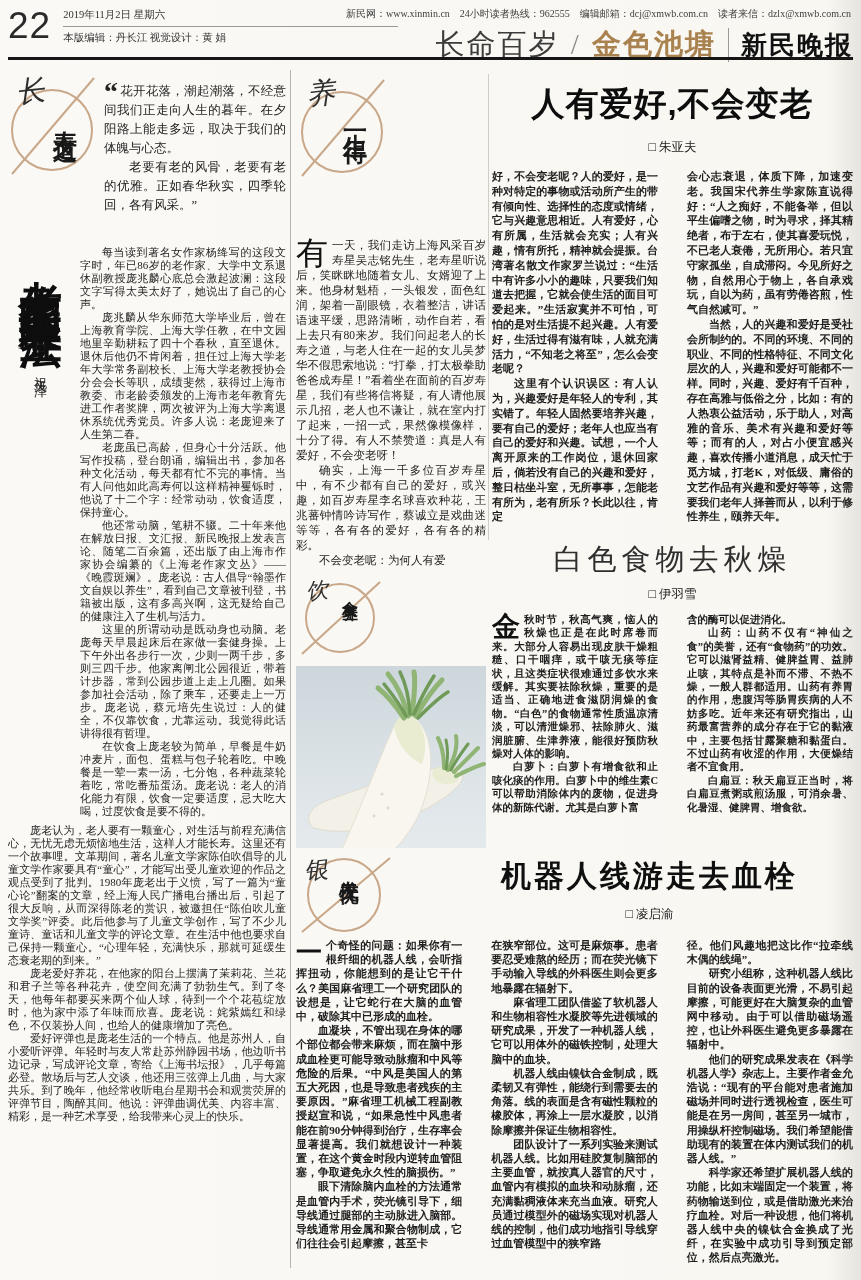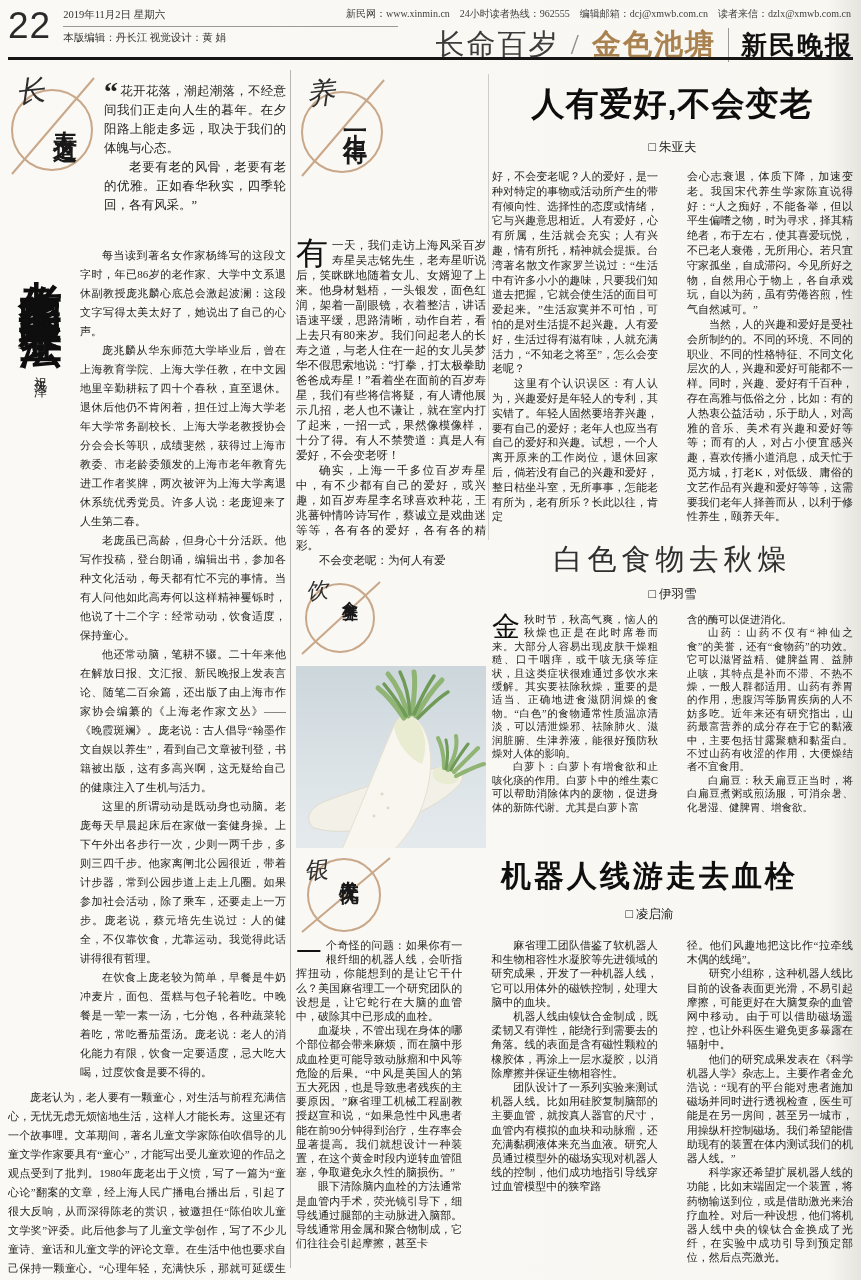--- a/index.html
+++ b/index.html
@@ -39,21 +39,21 @@
   .marker.lg .mk-lead { top:4px; left:8px; font-size:29px; }
   .marker.lg .mk-stack { top:44px; left:45px; font-size:24px; letter-spacing:4px; }
   .marker.md { width:112px; height:82px; }
   .marker.md .mk-lead { top:0px; left:6px; font-size:24px; }
   .marker.md .mk-stack { top:12px; left:42px; font-size:19px; letter-spacing:2px; }
   .marker.sm { width:100px; height:84px; }
   .marker.sm .mk-lead { top:0px; left:8px; font-size:22px; }
   .marker.sm .mk-stack { top:12px; left:44px; font-size:16px; letter-spacing:2px; }
 
   
-  p.art { font-size:11px; line-height:19px; text-align:justify; text-indent:2em; color:#1e1e1e; }
+  p.art { font-size:11px; line-height:13px; text-align:justify; text-indent:2em; color:#1e1e1e; }
   p.art.cont { text-indent:0; }
   .dcap { float:left; font-size:32px; line-height:28px; padding:1px 4px 0 0; color:#111; }
   .dcap.bar { font-size:26px; line-height:20px; padding-top:5px; }
   .byline { font-size:12.5px; font-weight:400; color:#222; text-align:center; }
 
   
   .left-col { position:absolute; left:8px; top:68px; width:278px; height:1206px; overflow:hidden; }
   .quote-row { display:flex; gap:8px; min-height:168px; }
   .quote-text { flex:1; font-size:12.5px; line-height:19px; text-align:justify; padding-top:14px; color:#222; }
   .qmark { font-size:28px; font-weight:700; line-height:14px; vertical-align:-6px; padding-right:2px; }
@@ -69,21 +69,21 @@
   .mid { position:absolute; left:296px; top:68px; width:190px; height:780px; overflow:hidden; }
   .mid p.art { font-size:11.5px; line-height:15px; }
   .mid .marker.lg { margin:2px 0 6px 2px; }
   .mid .marker.sm { margin:8px 0 6px 2px; }
   .figure { width:192px; height:222px; display:block; }
 
   
   .hob { position:absolute; left:492px; top:68px; width:361px; height:470px; overflow:hidden; }
   .hob-title { font-size:33px; font-weight:800; letter-spacing:1px; text-align:center; font-family:"Liberation Sans",sans-serif; color:#0d0d0d; padding-top:14px; }
   .hob .byline { margin-top:12px; }
-  .cols { display:flex; gap:29px; margin-top:13px; }
+  .cols { display:flex; gap:29px; margin-top:13px;font-weight:bold; }
   .cols > div { flex:1; }
   .hob p.art { line-height:14.8px; }
 
   
   .wf { position:absolute; left:492px; top:540px; width:361px; height:310px; overflow:hidden; }
   .wf-title { font-size:29px; font-weight:400; letter-spacing:5px; text-align:center; color:#2e2e2e; font-family:"Liberation Serif",serif; }
   .wf .byline { margin-top:6px; }
   .wf .cols { margin-top:10px; }
   .wf p.art { font-size:10.5px; line-height:13.4px; }
   .wf .dcap { font-size:28px; line-height:25px; }
@@ -152,20 +152,21 @@
         <p class="art">庞兆麟从华东师范大学毕业后，曾在上海教育学院、上海大学任教，在中文园地里辛勤耕耘了四十个春秋，直至退休。退休后他仍不肯闲着，担任过上海大学老年大学常务副校长、上海大学老教授协会分会会长等职，成绩斐然，获得过上海市教委、市老龄委颁发的上海市老年教育先进工作者奖牌，两次被评为上海大学离退休系统优秀党员。许多人说：老庞迎来了人生第二春。</p>
         <p class="art">老庞虽已高龄，但身心十分活跃。他写作投稿，登台朗诵，编辑出书，参加各种文化活动，每天都有忙不完的事情。当有人问他如此高寿何以这样精神矍铄时，他说了十二个字：经常动动，饮食适度，保持童心。</p>
         <p class="art">他还常动脑，笔耕不辍。二十年来他在解放日报、文汇报、新民晚报上发表言论、随笔二百余篇，还出版了由上海市作家协会编纂的《上海老作家文丛》——《晚霞斑斓》。庞老说：古人倡导“翰墨作文自娱以养生”，看到自己文章被刊登，书籍被出版，这有多高兴啊，这无疑给自己的健康注入了生机与活力。</p>
         <p class="art">这里的所谓动动是既动身也动脑。老庞每天早晨起床后在家做一套健身操。上下午外出各步行一次，少则一两千步，多则三四千步。他家离闸北公园很近，带着计步器，常到公园步道上走上几圈。如果参加社会活动，除了乘车，还要走上一万步。庞老说，蔡元培先生说过：人的健全，不仅靠饮食，尤靠运动。我觉得此话讲得很有哲理。</p>
         <p class="art">在饮食上庞老较为简单，早餐是牛奶冲麦片，面包、蛋糕与包子轮着吃。中晚餐是一荤一素一汤，七分饱，各种蔬菜轮着吃，常吃番茄蛋汤。庞老说：老人的消化能力有限，饮食一定要适度，忌大吃大喝，过度饮食是要不得的。</p>
       </div>
     </div>
     <div class="lwide">
       <p class="art">庞老认为，老人要有一颗童心，对生活与前程充满信心，无忧无虑无烦恼地生活，这样人才能长寿。这里还有一个故事哩。文革期间，著名儿童文学家陈伯吹倡导的儿童文学作家要具有“童心”，才能写出受儿童欢迎的作品之观点受到了批判。1980年庞老出于义愤，写了一篇为“童心论”翻案的文章，经上海人民广播电台播出后，引起了很大反响，从而深得陈老的赏识，被邀担任“陈伯吹儿童文学奖”评委。此后他参与了儿童文学创作，写了不少儿童诗、童话和儿童文学的评论文章。在生活中他也要求自己保持一颗童心。“心理年轻，充满快乐，那就可延缓生态衰老期的到来。”</p>
       <p class="art">庞老爱好养花，在他家的阳台上摆满了茉莉花、兰花和君子兰等各种花卉，使空间充满了勃勃生气。到了冬天，他每年都要买来两个仙人球，待到一个个花苞绽放时，他为家中添了年味而欣喜。庞老说：姹紫嫣红和绿色，不仅装扮人间，也给人的健康增加了亮色。</p>
+      <p class="art">爱好评弹也是庞老生活的一个特点。他是苏州人，自小爱听评弹。年轻时与友人常赴苏州静园书场，他边听书边记录，写成评论文章，寄给《上海书坛报》，几乎每篇必登。散场后与艺人交谈，他还用三弦弹上几曲，与大家共乐。到了晚年，他经常收听电台星期书会和观赏荧屏的评弹节目，陶醉其间。他说：评弹曲调优美、内容丰富、精彩，是一种艺术享受，给我带来心灵上的快乐。</p>
     </div>
   </div>
 
   <div class="mid">
     <div class="marker lg">
       <svg class="mk-svg" viewBox="0 0 88 162" preserveAspectRatio="none">
         <circle cx="44" cy="62" r="40" fill="none" stroke="#c9a789" stroke-width="2"></circle>
         <line x1="4" y1="106" x2="86" y2="10" stroke="#c9a789" stroke-width="2"></line>
       </svg>
       <span class="mk-lead">养</span>
@@ -274,20 +275,21 @@
         <div class="byline">□ 凌启渝</div>
       </div>
     </div>
     <div class="cols">
       <div>
         <p class="art cont"><span class="dcap bar">一</span><span>个奇怪的问题：如果你有一根纤细的机器人线，会听指挥扭动，你能想到的是让它干什么？美国麻省理工一个研究团队的设想是，让它蛇行在大脑的血管中，破除其中已形成的血栓。</span></p>
         <p class="art">血凝块，不管出现在身体的哪个部位都会带来麻烦，而在脑中形成血栓更可能导致动脉瘤和中风等危险的后果。“中风是美国人的第五大死因，也是导致患者残疾的主要原因。”麻省理工机械工程副教授赵宣和说，“如果急性中风患者能在前90分钟得到治疗，生存率会显著提高。我们就想设计一种装置，在这个黄金时段内逆转血管阻塞，争取避免永久性的脑损伤。”</p>
         <p class="art">眼下清除脑内血栓的方法通常是血管内手术，荧光镜引导下，细导线通过腿部的主动脉进入脑部。导线通常用金属和聚合物制成，它们往往会引起摩擦，甚至卡</p>
       </div>
       <div>
+        <p class="art cont">在狭窄部位。这可是麻烦事。患者要忍受难熬的经历；而在荧光镜下手动输入导线的外科医生则会更多地暴露在辐射下。</p>
         <p class="art">麻省理工团队借鉴了软机器人和生物相容性水凝胶等先进领域的研究成果，开发了一种机器人线，它可以用体外的磁铁控制，处理大脑中的血块。</p>
         <p class="art">机器人线由镍钛合金制成，既柔韧又有弹性，能绕行到需要去的角落。线的表面是含有磁性颗粒的橡胶体，再涂上一层水凝胶，以消除摩擦并保证生物相容性。</p>
         <p class="art">团队设计了一系列实验来测试机器人线。比如用硅胶复制脑部的主要血管，就按真人器官的尺寸，血管内有模拟的血块和动脉瘤，还充满黏稠液体来充当血液。研究人员通过模型外的磁场实现对机器人线的控制，他们成功地指引导线穿过血管模型中的狭窄路</p>
       </div>
       <div>
         <p class="art cont">径。他们风趣地把这比作“拉牵线木偶的线绳”。</p>
         <p class="art">研究小组称，这种机器人线比目前的设备表面更光滑，不易引起摩擦，可能更好在大脑复杂的血管网中移动。由于可以借助磁场遥控，也让外科医生避免更多暴露在辐射中。</p>
         <p class="art">他们的研究成果发表在《科学机器人学》杂志上。主要作者金允浩说：“现有的平台能对患者施加磁场并同时进行透视检查，医生可能是在另一房间，甚至另一城市，用操纵杆控制磁场。我们希望能借助现有的装置在体内测试我们的机器人线。”</p>
         <p class="art">科学家还希望扩展机器人线的功能，比如末端固定一个装置，将药物输送到位，或是借助激光来治疗血栓。对后一种设想，他们将机器人线中央的镍钛合金换成了光纤，在实验中成功引导到预定部位，然后点亮激光。</p>
       </div>

